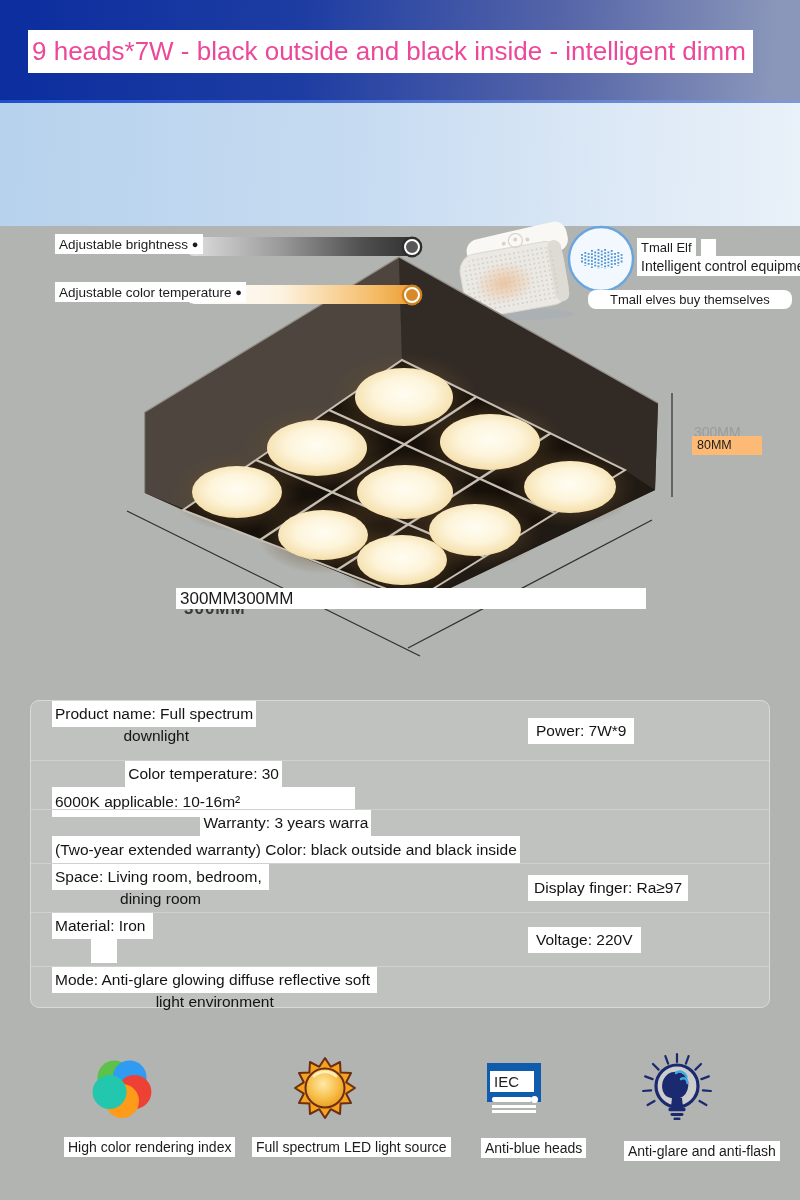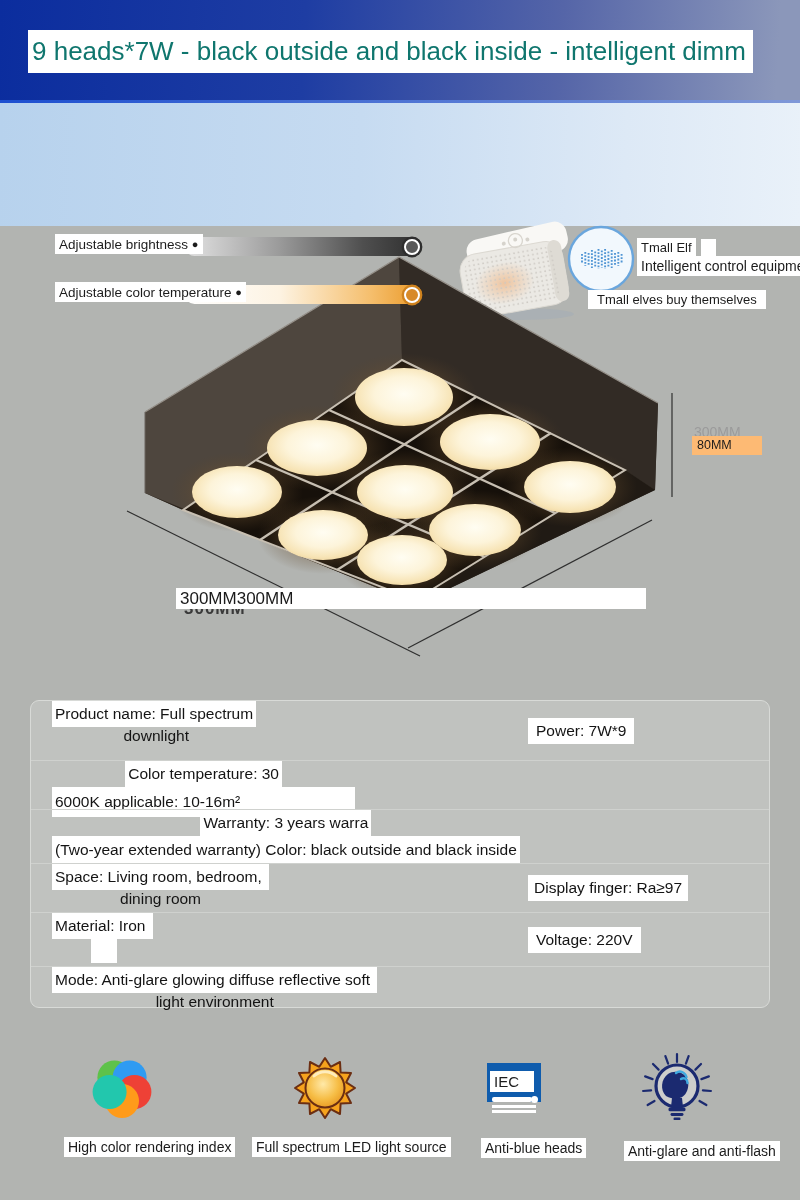--- a/index.html
+++ b/index.html
@@ -10,39 +10,39 @@
     color:#1c1c1c;
   }
   .abs{position:absolute;}
 
   
   .banner{left:0;top:0;width:800px;height:100px;
     background:linear-gradient(93deg,#0b2d9e 0%,#1e3da3 38%,#5565a8 70%,#8b97ba 97%);}
   .banner-edge{left:0;top:100px;width:800px;height:3px;
     background:linear-gradient(90deg,#1d4fd0,#7f98d8);}
   .banner-strip{left:28px;top:30px;width:725px;height:43px;background:#ffffff;overflow:hidden;}
-  .banner-title{font-size:26px;line-height:43px;white-space:nowrap;color:#0f766e;padding-left:4px;}
+  .banner-title{font-size:26px;line-height:43px;white-space:nowrap;color:#ec4899;padding-left:4px;}
 
   
   .sky{left:0;top:103px;width:800px;height:123px;
     background:linear-gradient(92deg,#b7d2ed 0%,#c6dbf1 45%,#dde9f6 78%,#e9f1f9 100%);}
   .slider-label{background:#ffffff;font-size:13.5px;line-height:17px;padding:2px 4px 1px 4px;white-space:nowrap;z-index:3;}
   .slider-bullet{font-size:11px;vertical-align:1px;}
   .pill{height:19px;border-radius:10px;z-index:1;}
   .pill-dark{left:185px;top:134px;width:237px;
     background:linear-gradient(90deg,#e3e3e3 0%,#9a9a9a 40%,#4f4f4f 75%,#2d2d2d 100%);}
   .pill-warm{left:185px;top:182px;width:237px;
     background:linear-gradient(90deg,#ffffff 0%,#fdf3e2 40%,#f5bf6e 78%,#ea9826 100%);}
   .knob{width:12px;height:12px;border-radius:50%;border:2px solid #ffffff;top:1.5px;right:2.5px;}
   .knob-dark{background:#585858;box-shadow:0 0 0 2.4px #2e2e2e;}
   .knob-warm{background:#d88a28;box-shadow:0 0 0 2.4px #cf821d;}
   .tmall-name{left:637px;top:135px;background:#fff;font-size:13px;padding:2px 4px;z-index:2;}
   .tmall-ghost{left:701px;top:136px;width:15px;height:17px;background:#fff;}
   .tmall-desc{left:637px;top:153px;background:#fff;font-size:14px;padding:2px 4px;white-space:nowrap;z-index:2;}
-  .tmall-cap{left:588px;top:187px;background:#fff;font-size:13px;padding:2px 9px;white-space:nowrap;}
+  .tmall-cap{left:588px;top:187px;background:#fff;font-size:13px;padding:2px 22px;white-space:nowrap;border-radius:8px;}
 
   
   .lamp-svg{left:0;top:226px;}
   .dim-box{left:692px;top:436px;width:70px;height:19px;background:#fdba74;font-size:12.5px;line-height:19px;padding-left:5px;box-sizing:border-box;}
   .dim-ghost-v{left:694px;top:424px;width:64px;height:12px;overflow:hidden;color:#9b9b9b;font-size:14px;}
   .size-strip{left:176px;top:588px;width:470px;height:21px;background:#fff;font-size:17px;line-height:21px;padding-left:4px;box-sizing:border-box;color:#1a1a1a;}
   .size-ghost{left:184px;top:609px;width:130px;height:10px;overflow:hidden;}
   .size-ghost > div{margin-top:-10px;font-size:17px;font-weight:bold;color:#3a3a3a;letter-spacing:1px;}
 
   

